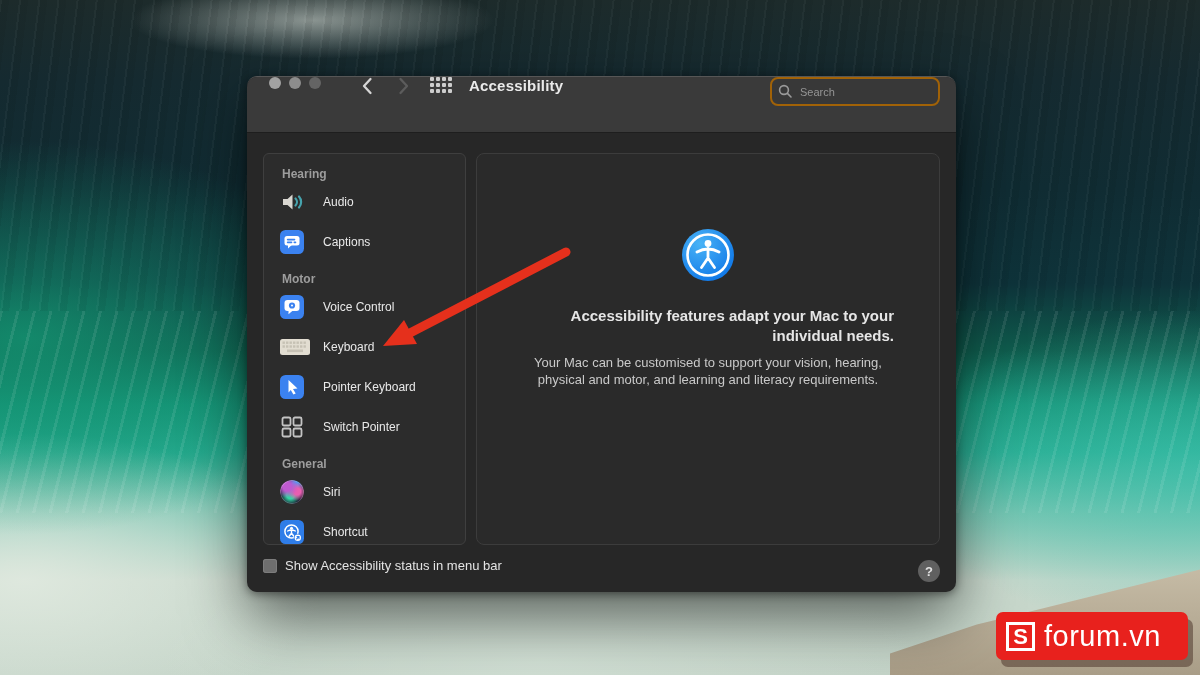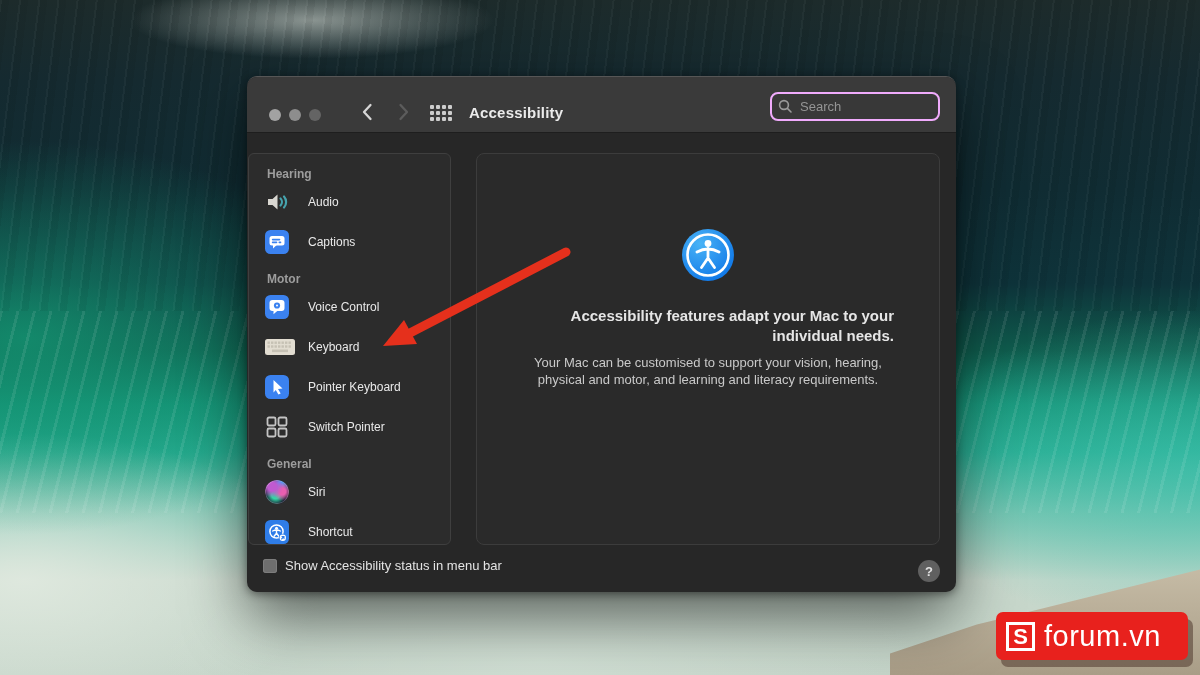--- a/index.html
+++ b/index.html
@@ -24,36 +24,36 @@
     background:linear-gradient(180deg,#c9bfa9,#a99d87);
     clip-path:polygon(0 82%, 28% 58%, 100% 12%, 100% 100%, 0 100%); }
 
   
   .window { position:absolute; left:247px; top:76px; width:709px; height:516px;
     background:#272727; border-radius:10px;
     box-shadow:0 26px 60px rgba(0,0,0,0.55), 0 2px 10px rgba(0,0,0,0.45);
     border-top:1px solid rgba(255,255,255,0.22); }
   .titlebar { position:absolute; left:0; top:0; width:100%; height:56px;
     background:#3a3a3a; border-radius:10px 10px 0 0; border-bottom:1px solid #1e1e1e;
-    display:flex; align-items:flex-end; padding:11px 16px; }
+    display:flex; align-items:flex-start; padding:0 16px; }
   .traffic { display:flex; gap:8px; margin-left:6px; }
   .tl { width:12px; height:12px; border-radius:50%; }
   .tl.c1 { background:#a2a2a2; } .tl.c2 { background:#8d8d8d; } .tl.c3 { background:#646464; }
   .navbtns { display:flex; gap:25px; margin-left:40px; align-items:center; }
   .gridicon { margin-left:20px; display:grid; grid-template-columns:repeat(4,4px); grid-auto-rows:4px; gap:2px; }
   .gridicon i { background:#cdcdcd; border-radius:1px; }
   .title { margin-left:17px; font-size:15px; font-weight:bold; color:#eaeaea; letter-spacing:.2px; }
   .search-wrap { margin-left:auto; position:relative; width:170px; height:29px; }
   .search-wrap svg { position:absolute; left:8px; top:7px; }
-  .search { width:100%; height:100%; background:#383838; border:2px solid #f0abfc; border-radius:8px;
-    color:#dcdcdc; font-size:13px; padding:0 8px 0 28px; outline:none; font-family:"Liberation Sans",sans-serif; }
+  .search { width:100%; height:100%; background:#383838; border:2px solid #a16207; border-radius:8px;
+    color:#dcdcdc; font-size:11px; padding:0 8px 0 28px; outline:none; font-family:"Liberation Sans",sans-serif; }
   .search::placeholder { color:#959595; }
 
   
-  .sidebar { position:absolute; left:1px; top:76px; width:203px; height:392px;
+  .sidebar { position:absolute; left:16px; top:76px; width:203px; height:392px;
     background:#2c2c2c; border:1px solid #3f3f3f; border-radius:6px; padding:6px 14px 0 16px; overflow:hidden; }
   .side-header { font-size:12px; font-weight:bold; color:#9d9d9d; margin:10px 2px 1px; }
   .side-header.first { margin-top:7px; }
   .side-row { height:40px; display:flex; align-items:center; gap:13px; cursor:default; }
   .icn { width:30px; display:flex; justify-content:flex-start; align-items:center; flex:0 0 30px; }
   .side-label { font-size:12px; color:#e9e9e9; }
   .siri-orb { width:24px; height:24px; border-radius:50%;
     background:
       radial-gradient(circle at 30% 28%, #c05ad0 0 18%, transparent 46%),
       radial-gradient(circle at 72% 48%, #e85fb0 0 16%, transparent 44%),

